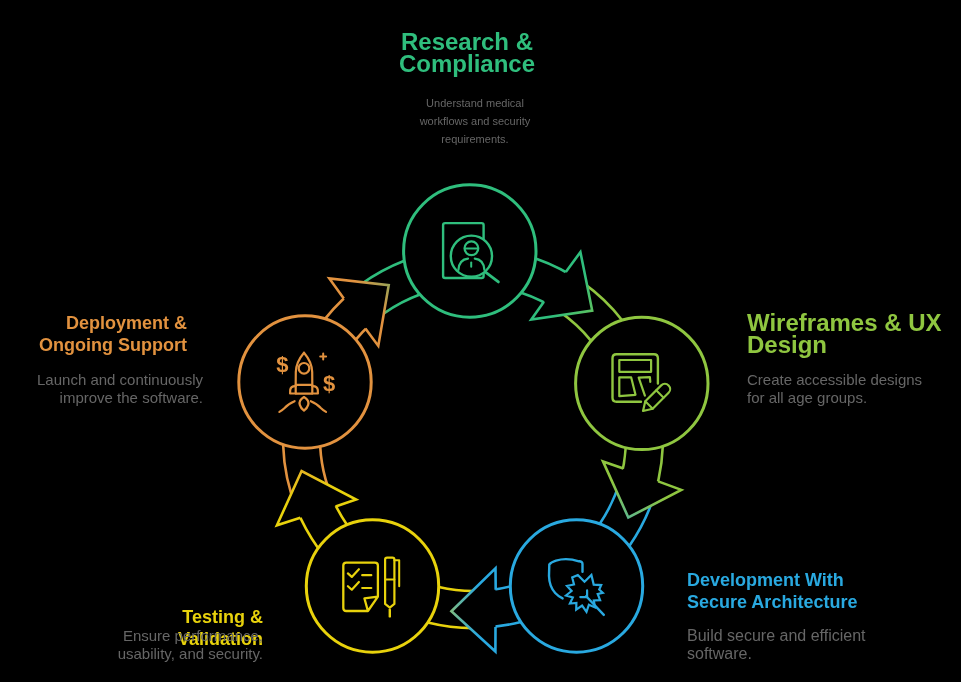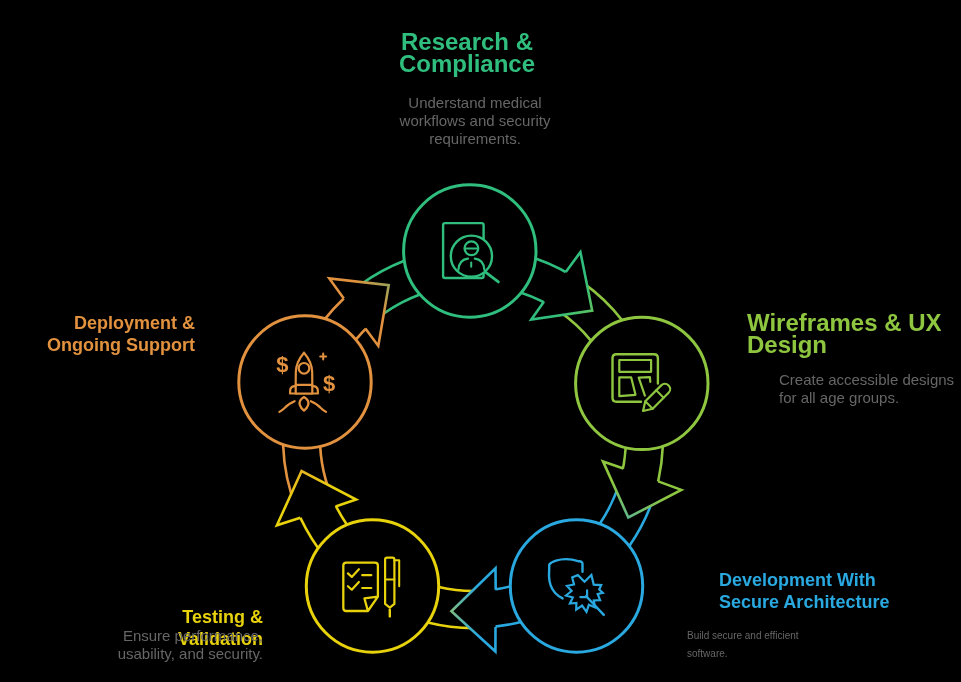--- a/index.html
+++ b/index.html
@@ -107,29 +107,30 @@
       <path d="M 295.7,386.1 Q 290.7,385.9 290.2,390.0 L 290.1,393.5 L 295.7,393.5 M 312.3,386.1 Q 317.3,385.9 317.8,390.0 L 317.9,393.5 L 312.3,393.5" fill="none" stroke="#e2923f" stroke-width="2.2" stroke-linecap="round" stroke-linejoin="round"></path>
       <path d="M 304.0,397.0 Q 309.5,400.2 308.2,404.9 Q 307.2,408.4 304.0,410.6 Q 300.8,408.4 299.8,404.9 Q 298.5,400.2 304.0,397.0 Z" fill="none" stroke="#e2923f" stroke-width="2.2" stroke-linecap="round" stroke-linejoin="round"></path>
       <path d="M 294.6,401.2 Q 288.0,404.0 284.6,408.0 Q 282.2,410.4 279.4,411.9" fill="none" stroke="#e2923f" stroke-width="2.2" stroke-linecap="round" stroke-linejoin="round"></path>
       <path d="M 310.8,401.2 Q 317.4,404.0 320.8,408.0 Q 323.2,410.4 326.0,411.9" fill="none" stroke="#e2923f" stroke-width="2.2" stroke-linecap="round" stroke-linejoin="round"></path>
       <text x="282.3" y="371.6" fill="#e2923f" font-family="Liberation Sans, sans-serif" font-weight="bold" font-size="22" text-anchor="middle">$</text>
       <text x="329.0" y="390.9" fill="#e2923f" font-family="Liberation Sans, sans-serif" font-weight="bold" font-size="22" text-anchor="middle">$</text>
       <path d="M 320.2,356.4 L 326.1,356.4 M 323.2,353.5 L 323.2,359.4" fill="none" stroke="#e2923f" stroke-width="2.0" stroke-linecap="round" stroke-linejoin="round"></path>
     </svg>
     <div style="position:absolute;left:317px;top:0;width:300px;height:200px;text-align:center;">
       <div style="position:absolute;top:31px;left:0;right:0;font-weight:bold;font-size:24px;line-height:22px;color:#2fbe7d;">Research &amp;<br>Compliance</div>
-      <div style="position:absolute;top:94px;left:16px;right:0;font-size:15px;line-height:18px;color:#666666;">Understand medical<br>workflows and security<br>requirements.</div>
+      <div style="position:absolute;top:94px;left:16px;right:0;font-size:11px;line-height:18px;color:#666666;">Understand medical<br>workflows and security<br>requirements.</div>
     </div>
     <div style="position:absolute;left:747px;top:0;width:214px;height:500px;text-align:left;">
       <div style="position:absolute;top:312px;left:0;right:0;font-weight:bold;font-size:24px;line-height:22px;color:#8fc640;">Wireframes &amp; UX<br>Design</div>
-      <div style="position:absolute;top:371px;left:0;right:0;font-size:15px;line-height:18px;color:#666666;margin-left:32px;">Create accessible designs<br>for all age groups.</div>
+      <div style="position:absolute;top:371px;left:0;right:0;font-size:15px;line-height:18px;color:#666666;">Create accessible designs<br>for all age groups.</div>
     </div>
     <div style="position:absolute;left:687px;top:0;width:274px;height:682px;text-align:left;">
-      <div style="position:absolute;top:569px;left:0;right:0;font-weight:bold;font-size:18px;line-height:22px;color:#29a9e0;margin-left:32px;">Development With<br>Secure Architecture</div>
-      <div style="position:absolute;top:627px;left:0;right:0;font-size:10px;line-height:18px;color:#666666;">Build secure and efficient<br>software.</div>
+      <div style="position:absolute;top:569px;left:0;right:0;font-weight:bold;font-size:18px;line-height:22px;color:#29a9e0;">Development With<br>Secure Architecture</div>
+      <div style="position:absolute;top:627px;left:0;right:0;font-size:16px;line-height:18px;color:#666666;">Build secure and efficient<br>software.</div>
     </div>
     <div style="position:absolute;left:13px;top:0;width:250px;height:682px;text-align:right;">
       <div style="position:absolute;top:570px;left:0;right:0;font-weight:bold;font-size:18px;line-height:22px;color:#e8d20c;margin-top:36px;">Testing &amp;<br>Validation</div>
       <div style="position:absolute;top:627px;left:16px;right:0;font-size:15px;line-height:18px;color:#666666;">Ensure performance,<br>usability, and security.</div>
     </div>
     <div style="position:absolute;left:0px;top:0;width:203px;height:500px;text-align:right;">
-      <div style="position:absolute;top:312px;left:0;right:8px;font-weight:bold;font-size:18px;line-height:22px;color:#e2923f;">Deployment &amp;<br>Ongoing Support</div>
+      <div style="position:absolute;top:312px;left:0;right:16px;font-weight:bold;font-size:18px;line-height:22px;color:#e2923f;">Deployment &amp;<br>Ongoing Support</div>
+      <div style="position:absolute;top:371px;left:0;right:0;font-size:15px;line-height:18px;color:#666666;">Launch and continuously<br>improve the software.</div>
     </div>
   </div>
 </body></html>

